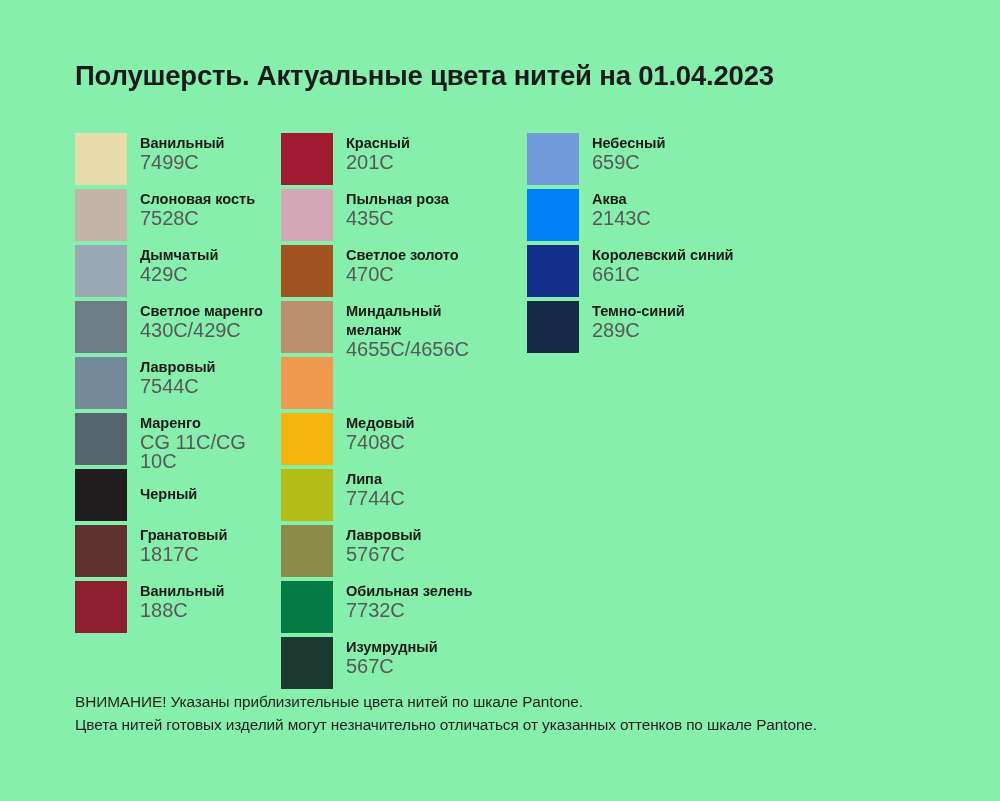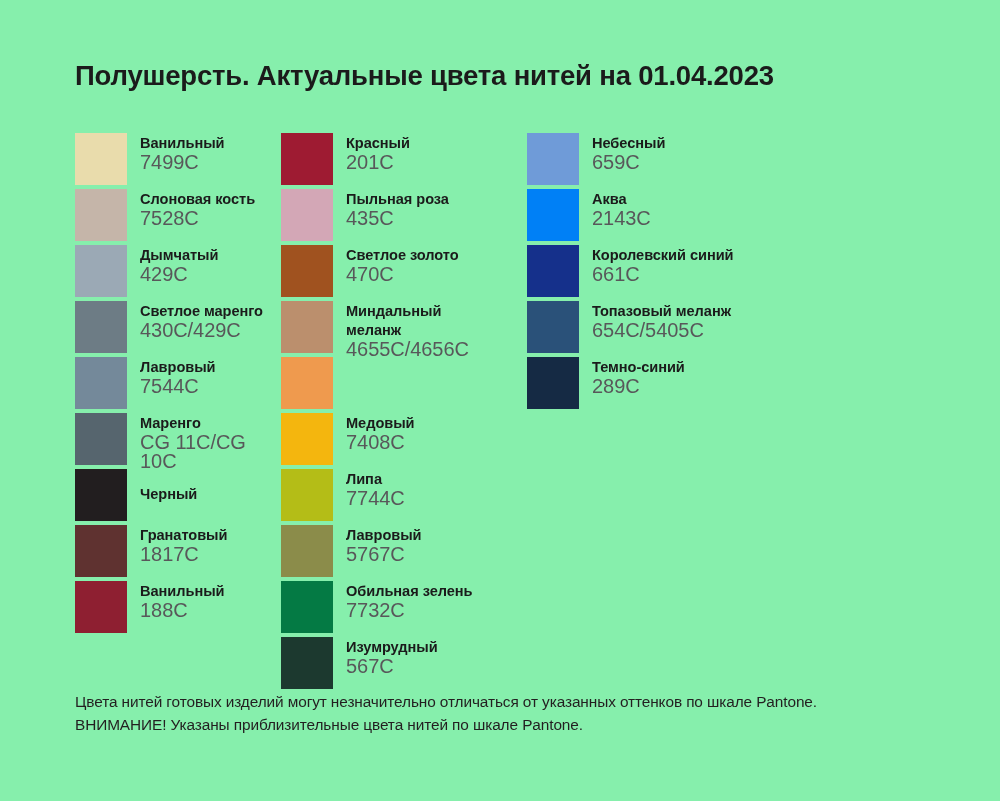--- a/index.html
+++ b/index.html
@@ -265,35 +265,28 @@
         </div>
       </div>
       <div class="swatch-row">
         <div class="swatch" style="background-color: rgb(21, 48, 139);"></div>
         <div class="swatch-text">
           <div class="swatch-name">Королевский синий</div>
           <div class="swatch-code">661C</div>
         </div>
       </div>
       <div class="swatch-row">
-        <div class="swatch" style="background-color: rgb(42, 81, 121);"></div>
-        <div class="swatch-text">
-          <div class="swatch-name">Топазовый меланж</div>
-          <div class="swatch-code">654C/5405C</div>
-        </div>
-      </div>
-      <div class="swatch-row">
         <div class="swatch" style="background-color: rgb(21, 42, 68);"></div>
         <div class="swatch-text">
           <div class="swatch-name">Темно-синий</div>
           <div class="swatch-code">289C</div>
         </div>
       </div>
     </div>
 
   </div>
 
   <div class="footer">
+    <div class="footer-line">ВНИМАНИЕ! Указаны приблизительные цвета нитей по шкале Pantone.</div>
     <div class="footer-line">Цвета нитей готовых изделий могут незначительно отличаться от указанных оттенков по шкале Pantone.</div>
-    <div class="footer-line">ВНИМАНИЕ! Указаны приблизительные цвета нитей по шкале Pantone.</div>
   </div>
 
 </div>
 
 </body></html>

